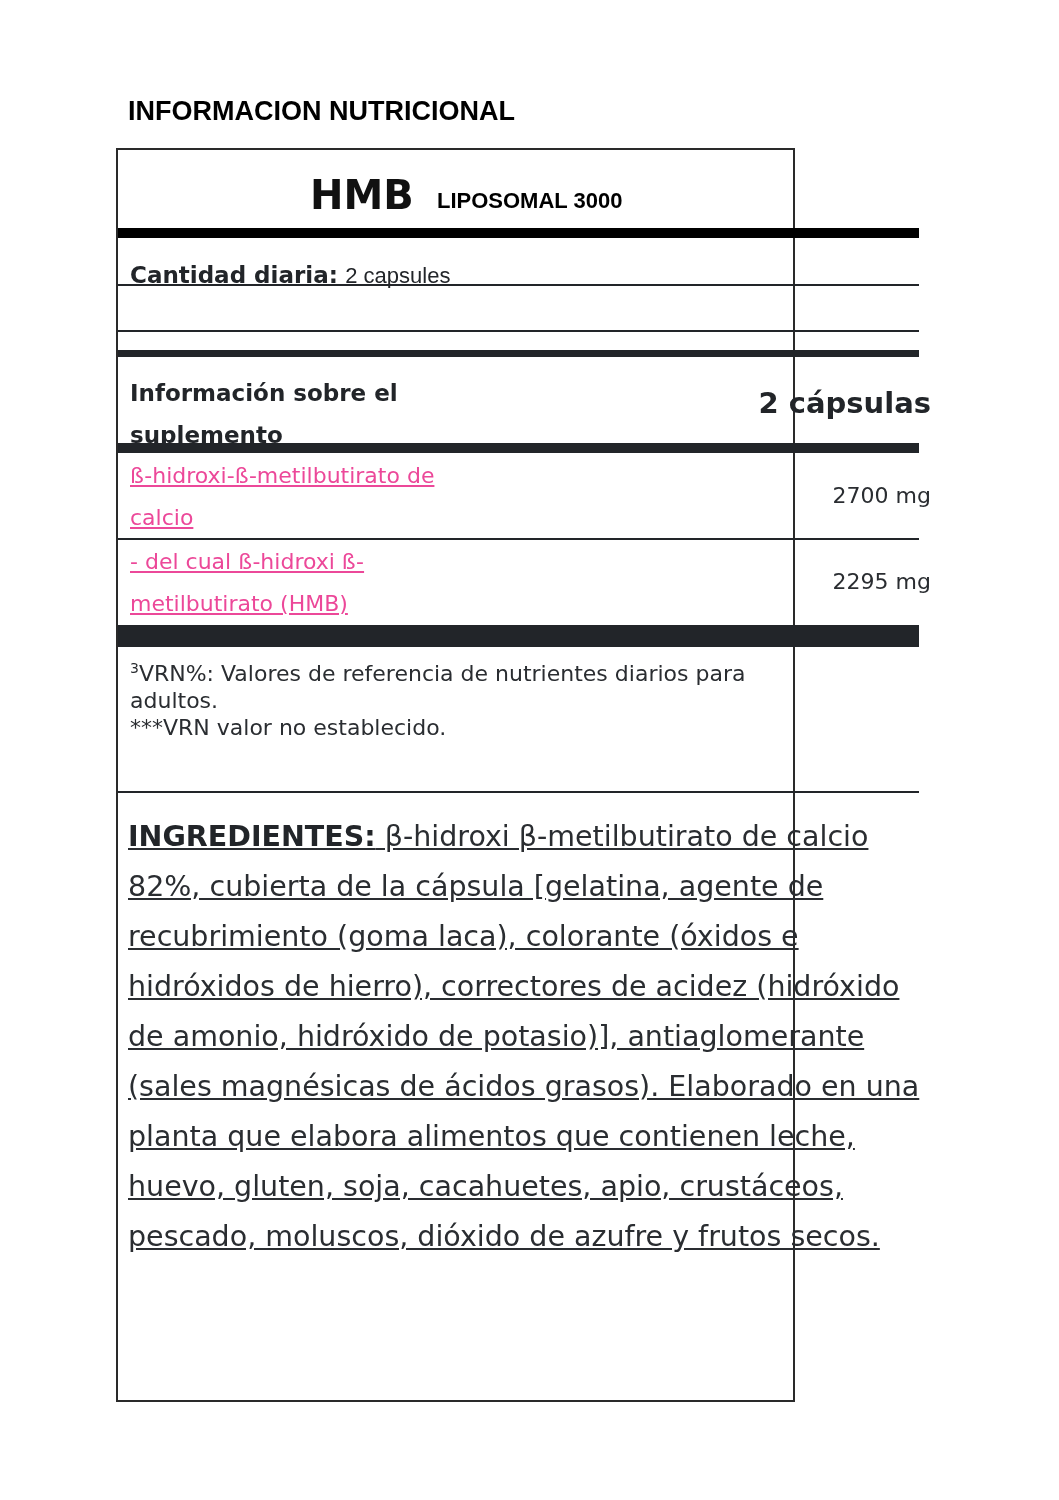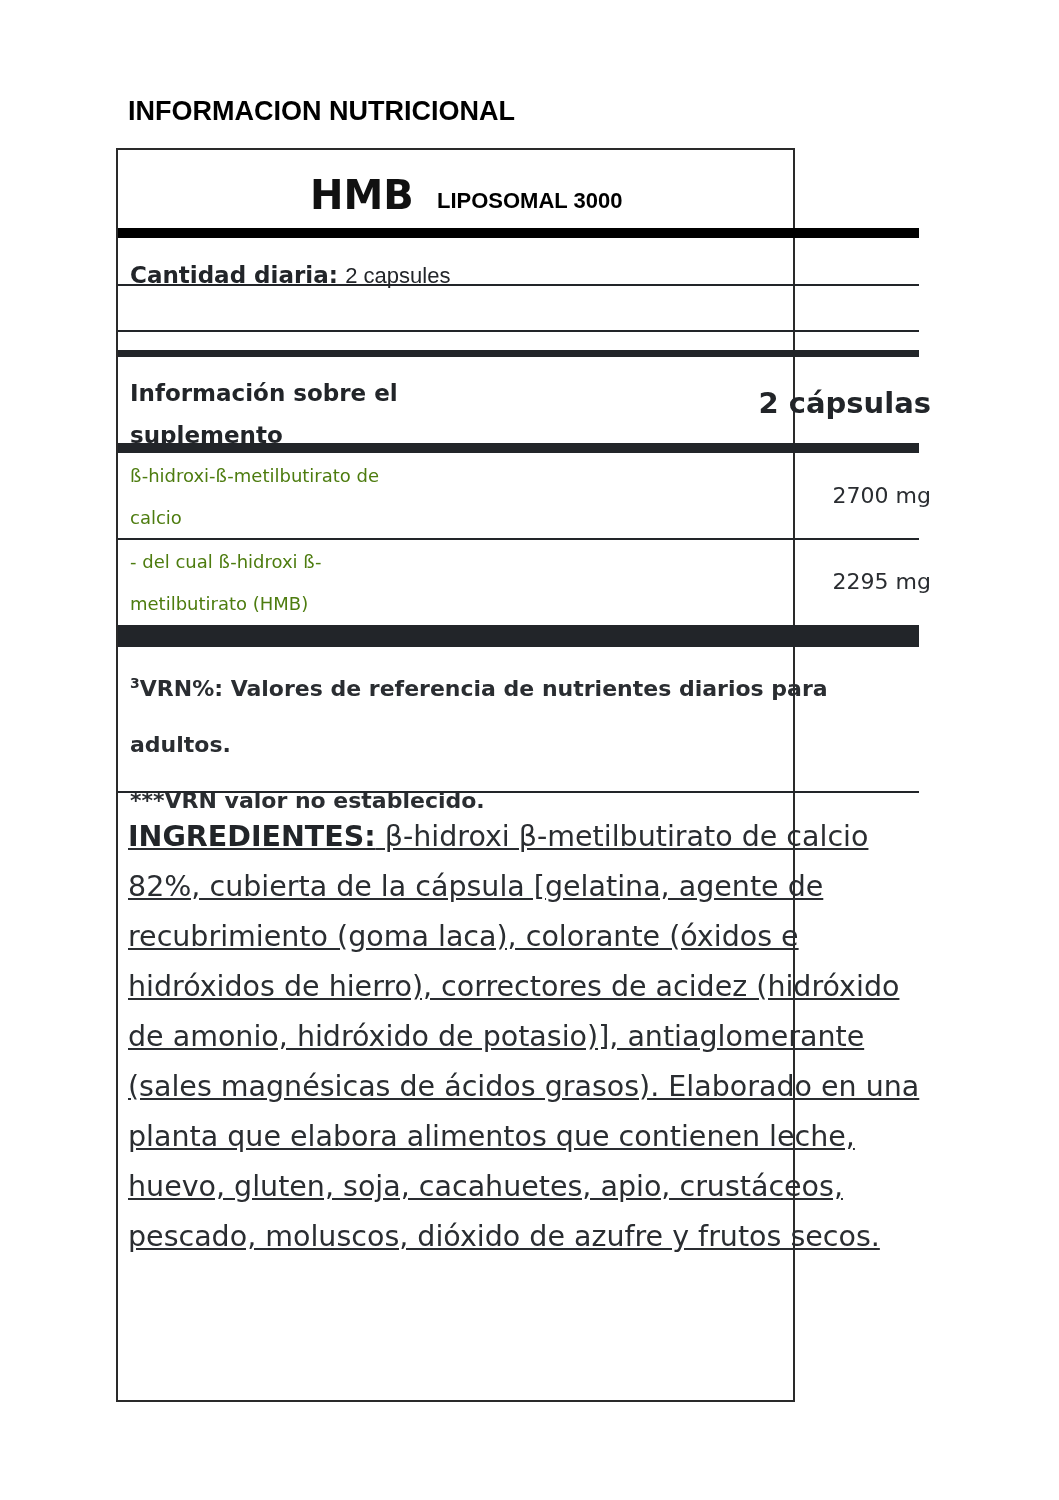--- a/index.html
+++ b/index.html
@@ -16,23 +16,23 @@
   .product-sub { position: absolute; left: 319px; top: 16px; font-family: "Liberation Sans", sans-serif;
                  font-weight: bold; font-size: 22px; color: #000; white-space: nowrap; }
   .bar-thick { position: absolute; left: 0; width: 801px; background: #000; }
   .rule { position: absolute; left: 0; width: 801px; background: #222529; height: 2px; }
   .row-text { position: absolute; left: 0; font-size: 23px; white-space: nowrap; }
   .bold { font-weight: bold; }
   .val-sans { font-family: "Liberation Sans", sans-serif; font-size: 22px; }
   .col-right { position: absolute; right: 0; text-align: right; white-space: nowrap; }
   .hdr-left { position: absolute; left: 0; font-weight: bold; font-size: 23px; line-height: 42px; }
   .hdr-right { font-weight: bold; font-size: 29px; }
-  .cell-left { position: absolute; left: 0; font-size: 18px; line-height: 42px; color: #4d7c0f; }
+  .cell-left { position: absolute; left: 0; font-size: 22px; line-height: 42px; color: #ec4899; text-decoration: underline; }
   .cell-right { font-size: 22px; color: #2a2d31; }
-  .notes { position: absolute; left: 0; font-size: 22px; line-height: 56px; color: #2a2d31; font-weight: bold; }
+  .notes { position: absolute; left: 0; font-size: 22px; line-height: 27px; color: #2a2d31; }
   .notes sup { font-size: 14px; vertical-align: 8px; }
   .ingredients { position: absolute; left: 10px; width: 801px; font-size: 28.5px; line-height: 50px; color: #2a2d31; text-decoration: underline; }
   .ingredients .ing-label { font-weight: bold; color: #222529; }
 </style>
 </head>
 <body>
 
 <div class="page-title">INFORMACION NUTRICIONAL</div>
 
 <div class="label-box">

